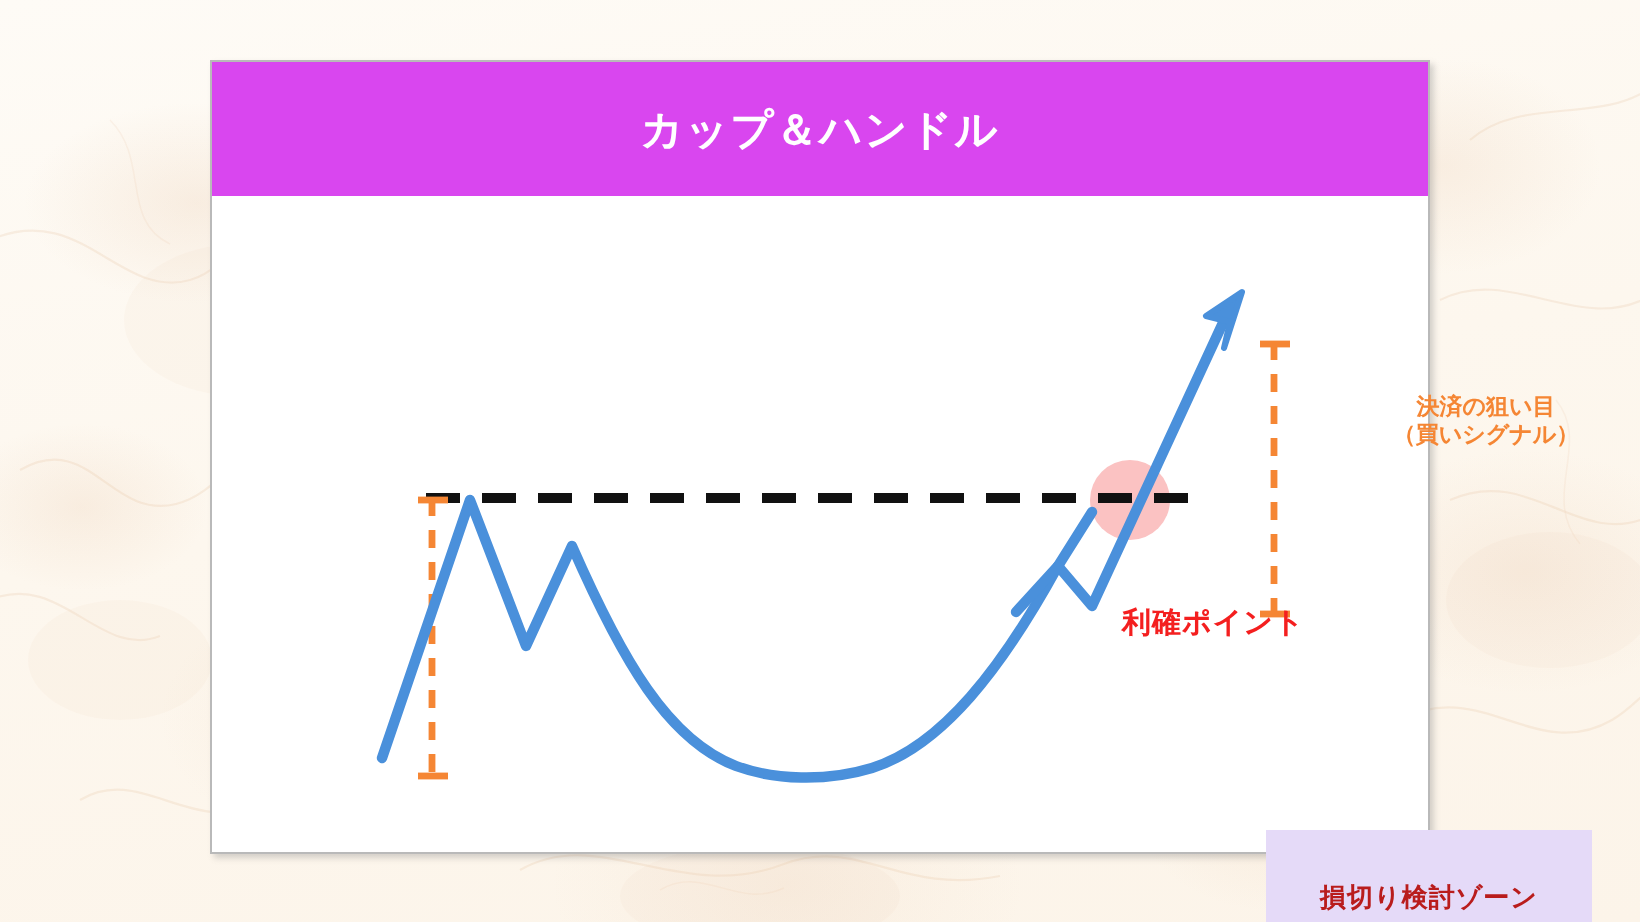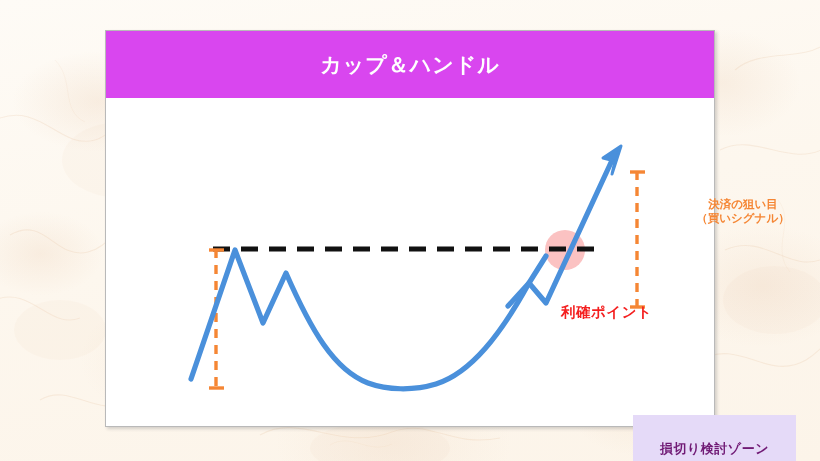--- a/index.html
+++ b/index.html
@@ -101,21 +101,21 @@
     width: 163px;
     height: 68px;
     background: #E5DAF8;
     display: flex;
     align-items: center;
     justify-content: center;
   }
   #stoploss-label {
     font-size: 13px;
     font-weight: bold;
-    color: #701a75;
+    color: #b91c1c;
     letter-spacing: 0.5px;
   }
 </style>
 </head>
 <body>
 
 <div id="backdrop">
   <svg id="backdrop-veins" width="820" height="461" viewBox="0 0 820 461">
     <g fill="none" stroke="#e3bb97" stroke-width="1.1" opacity="0.38">
       <path d="M-5 120 C 40 100, 60 150, 95 140 C 120 133, 130 95, 160 96 C 190 97, 195 130, 225 122"></path>

